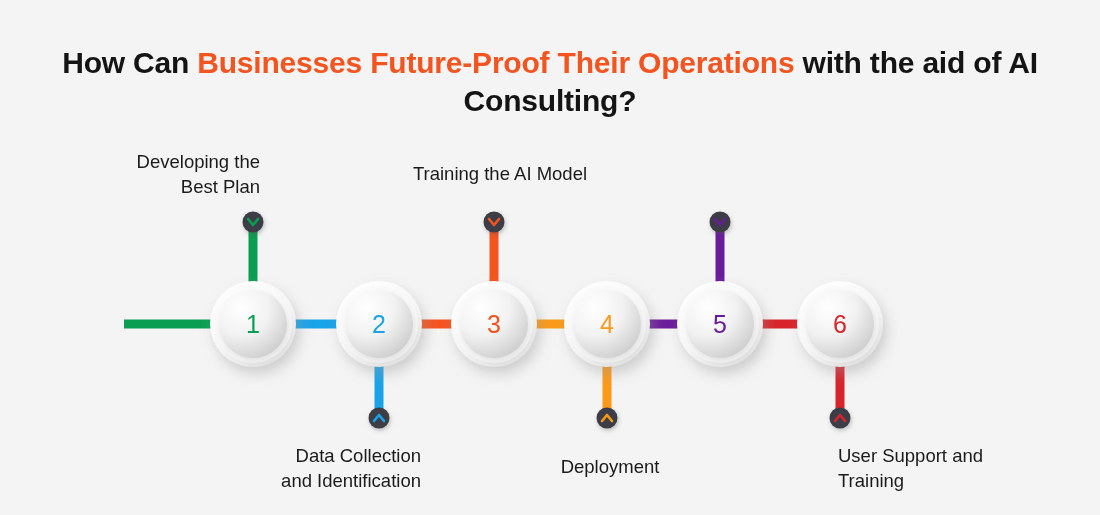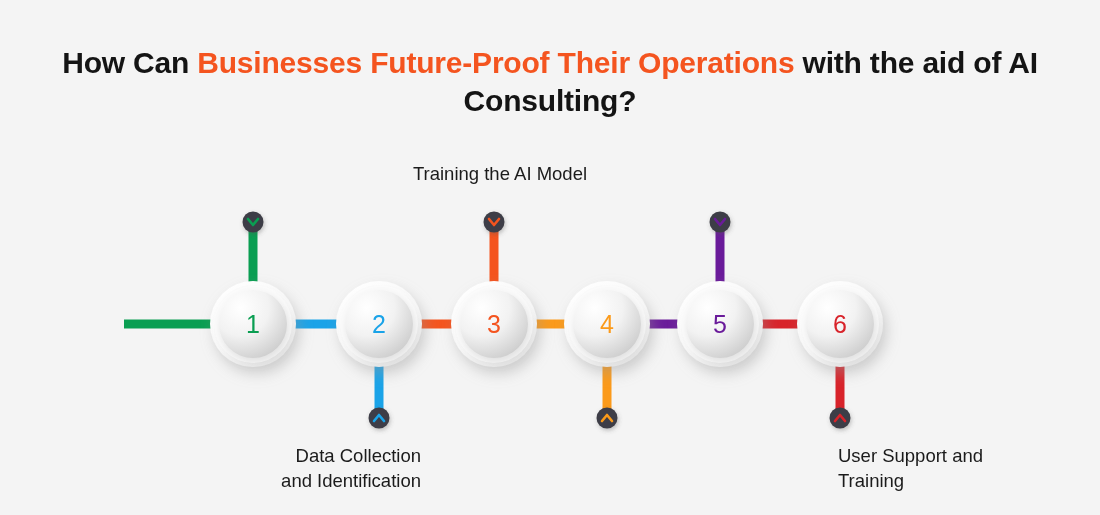--- a/index.html
+++ b/index.html
@@ -163,19 +163,22 @@
           <circle cx="720" cy="222" r="10.5" fill="#3e3e46" filter="url(#dotShadow)"></circle>
           <path d="M 715 219 L 720 225 L 725 219" fill="none" stroke="#6a1b9a" stroke-width="2.6" stroke-linecap="round" stroke-linejoin="round"></path>
         </g>
         <g>
           <circle cx="840" cy="418" r="10.5" fill="#3e3e46" filter="url(#dotShadow)"></circle>
           <path d="M 835 421 L 840 415 L 845 421" fill="none" stroke="#d8232a" stroke-width="2.6" stroke-linecap="round" stroke-linejoin="round"></path>
         </g>
       </g>
   </svg>
 
+  <div class="steplabel lbl-1">Developing the
+Best Plan</div>
   <div class="steplabel lbl-2">Data Collection
 and Identification</div>
   <div class="steplabel lbl-3">Training the AI Model</div>
+  <div class="steplabel lbl-4">Deployment</div>
   <div class="steplabel lbl-6">User Support and
 Training</div>
 
 </div>
 
 </body></html>

